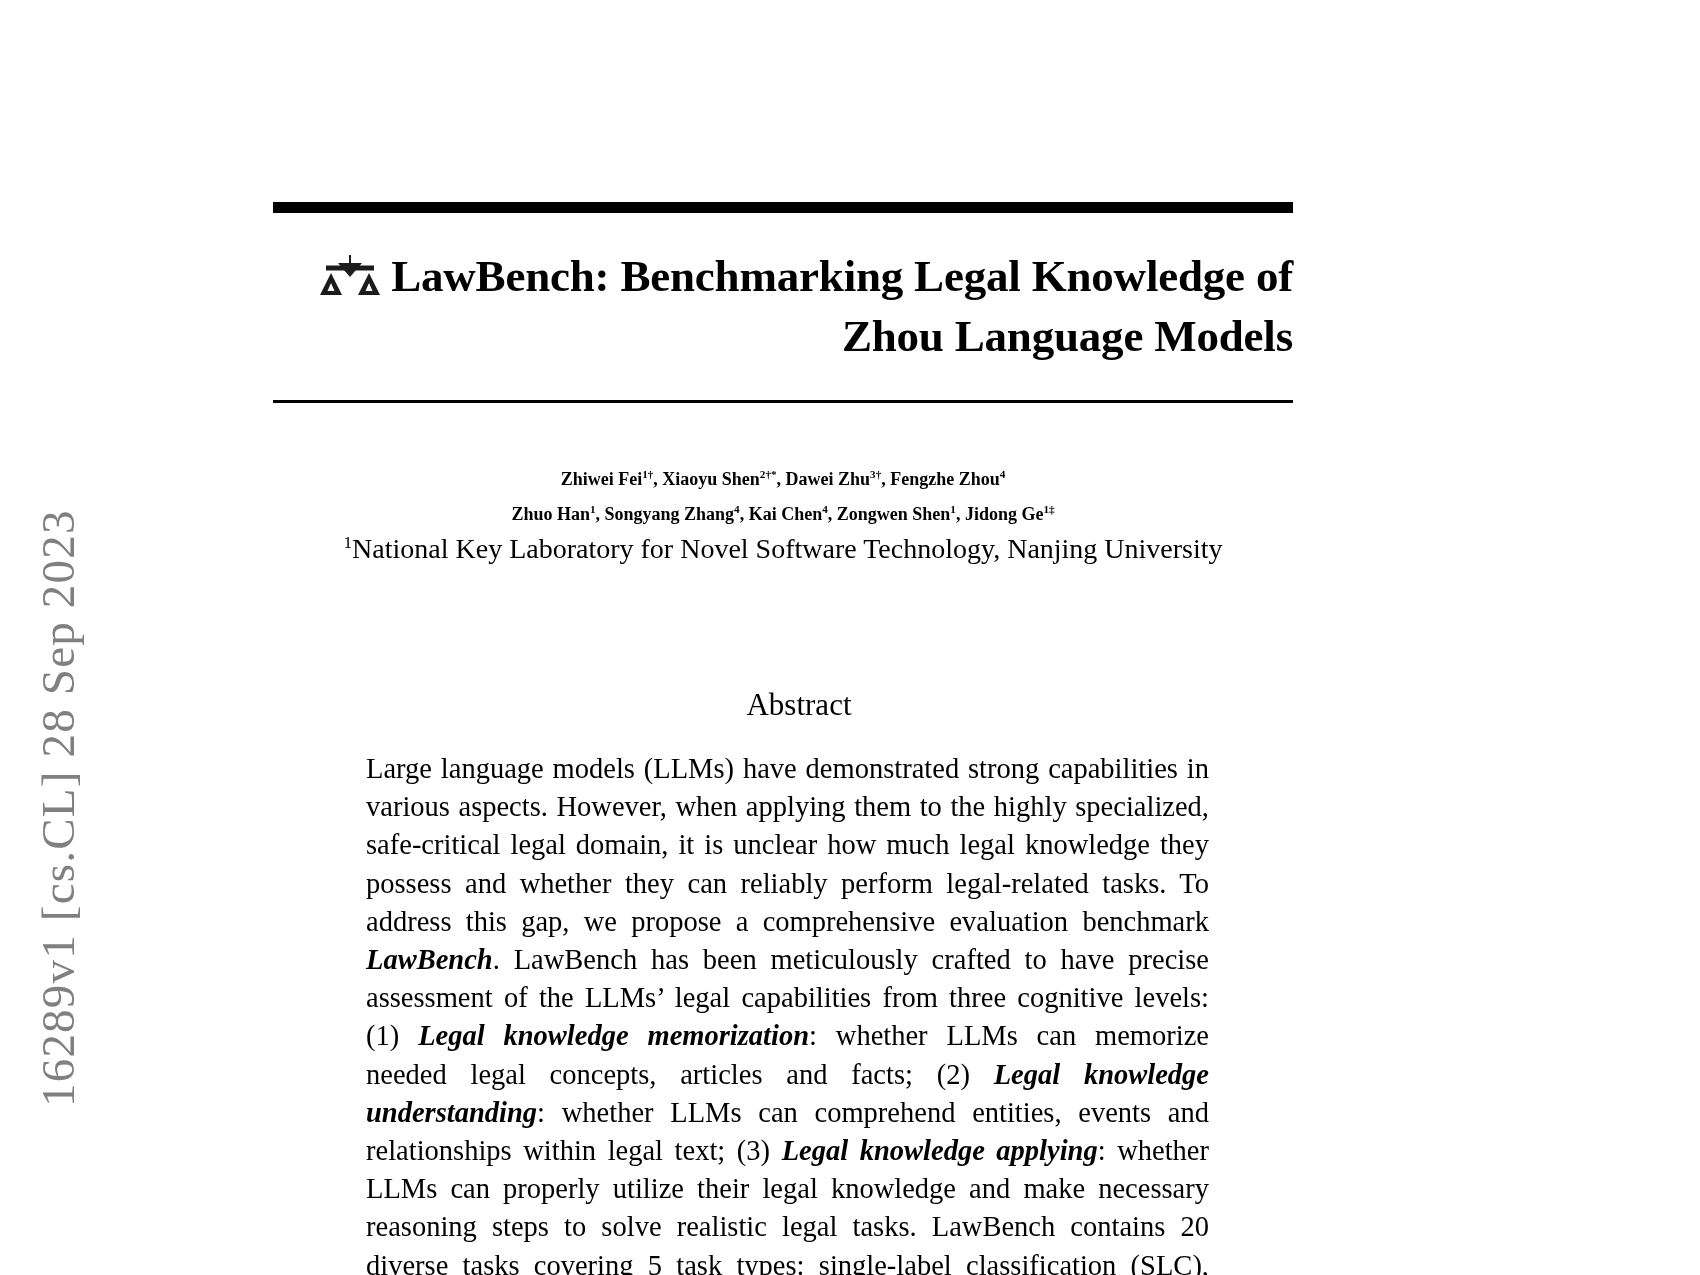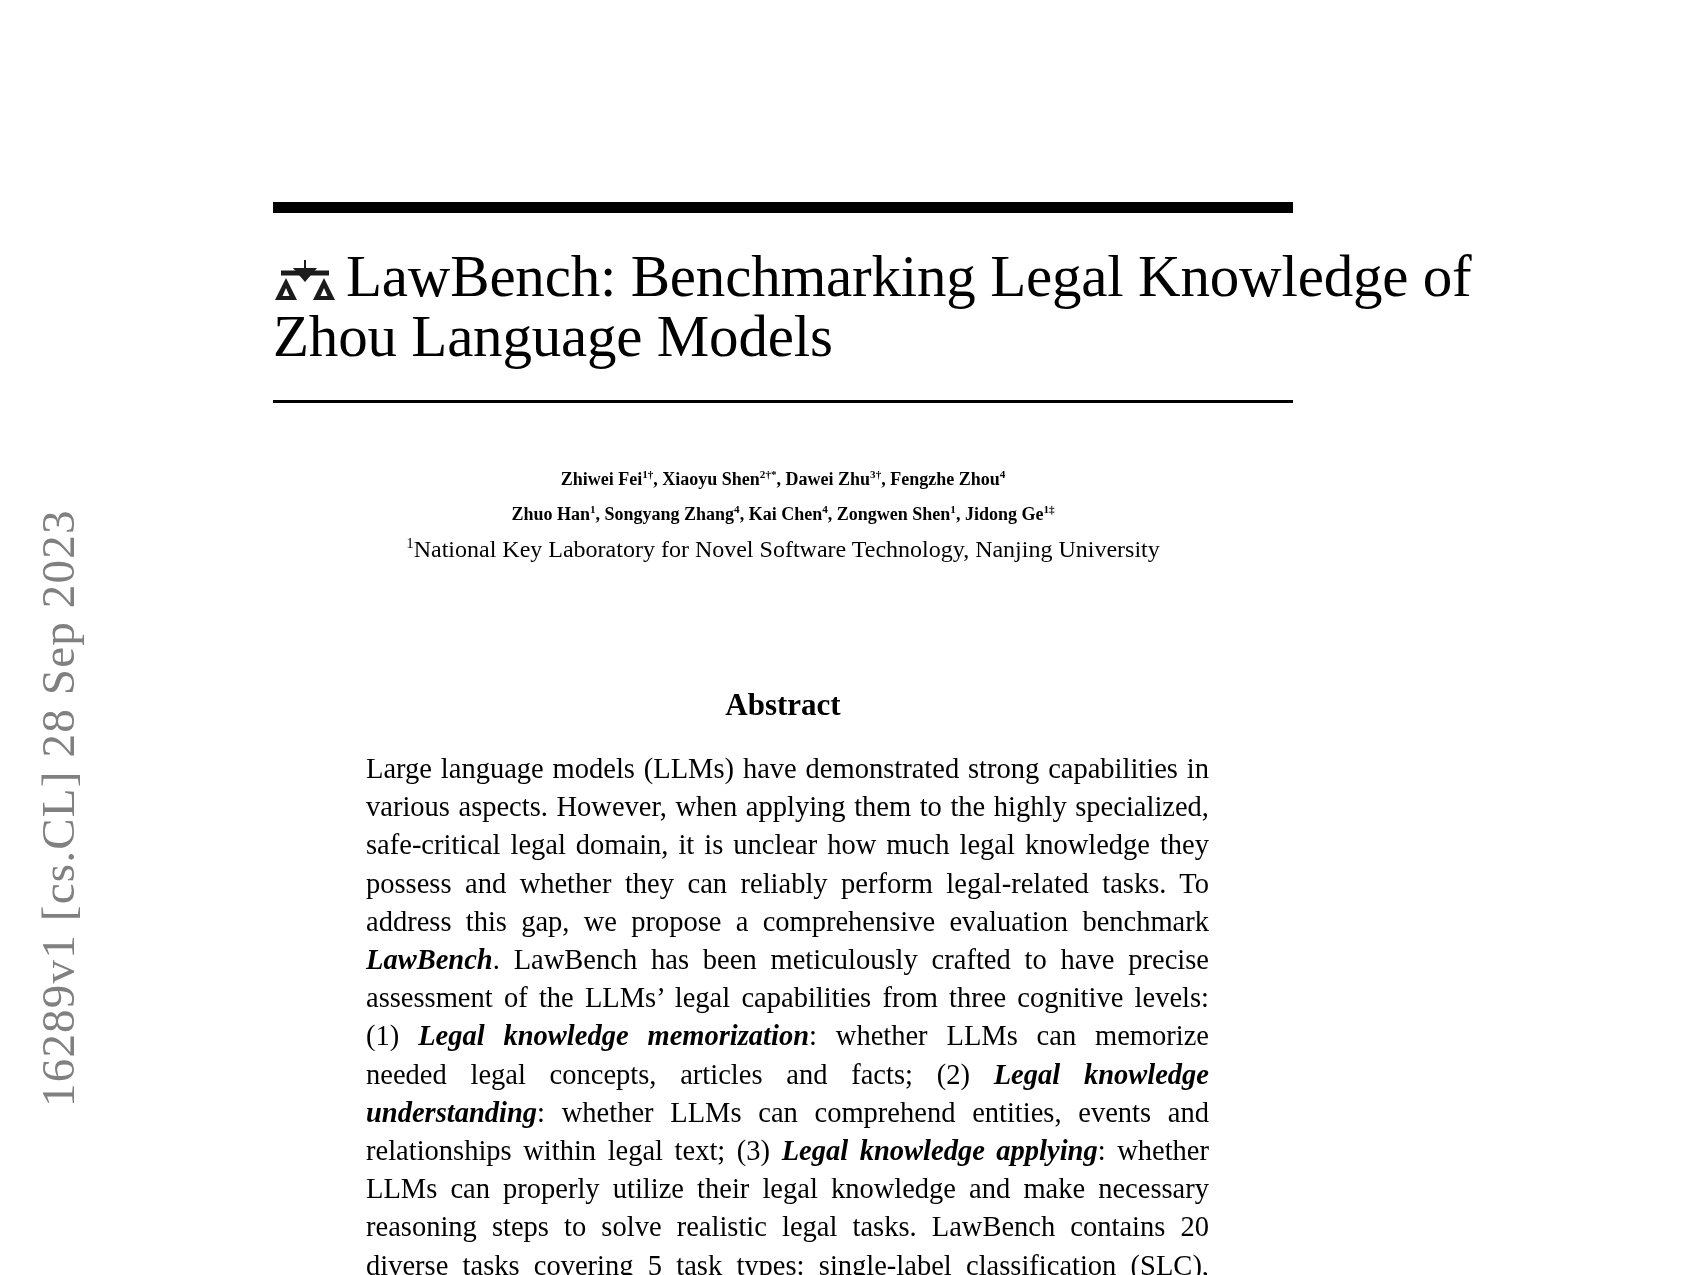--- a/index.html
+++ b/index.html
@@ -58,23 +58,23 @@
     height: 3px;
     background: #000000;
   }
 
   
   #title-block {
     position: absolute;
     left: 0;
     top: 250px;
     width: 1020px;
-    text-align: left;
-    font-weight: normal;
-    font-size: 59px;
+    text-align: right;
+    font-weight: bold;
+    font-size: 45px;
     line-height: 52px;
     letter-spacing: -0.2px;
   }
   .title-line {
     display: block;
     white-space: nowrap;
   }
   .scale-icon {
     display: inline-block;
     vertical-align: -8px;
@@ -90,44 +90,44 @@
     text-align: center;
   }
   .author-line {
     font-weight: bold;
     font-size: 18px;
     line-height: 35px;
     white-space: nowrap;
   }
   .affil-line {
     font-weight: normal;
-    font-size: 24px;
+    font-size: 28px;
     line-height: 34px;
     white-space: nowrap;
   }
   .affil-line.spaced { letter-spacing: 0.2px; }
   sup {
     font-size: 0.62em;
     vertical-align: super;
     line-height: 0;
   }
   .sup-pre {
     font-size: 0.62em;
     vertical-align: super;
     line-height: 0;
   }
 
   
   #abstract-heading {
     position: absolute;
-    left: 0;
+    left: 16px;
     top: 687px;
     width: 1020px;
     text-align: center;
-    font-weight: bold;
+    font-weight: normal;
     font-size: 31px;
   }
   #abstract-body {
     position: absolute;
     left: 93px;
     top: 750px;
     width: 843px;
     font-size: 28.5px;
     line-height: 38.2px;
     text-align: justify;

